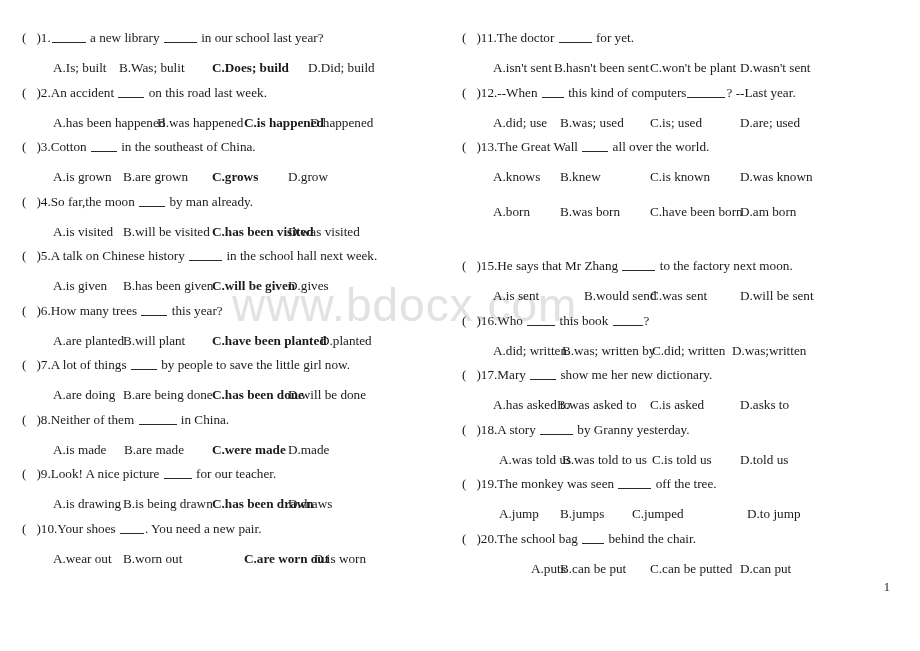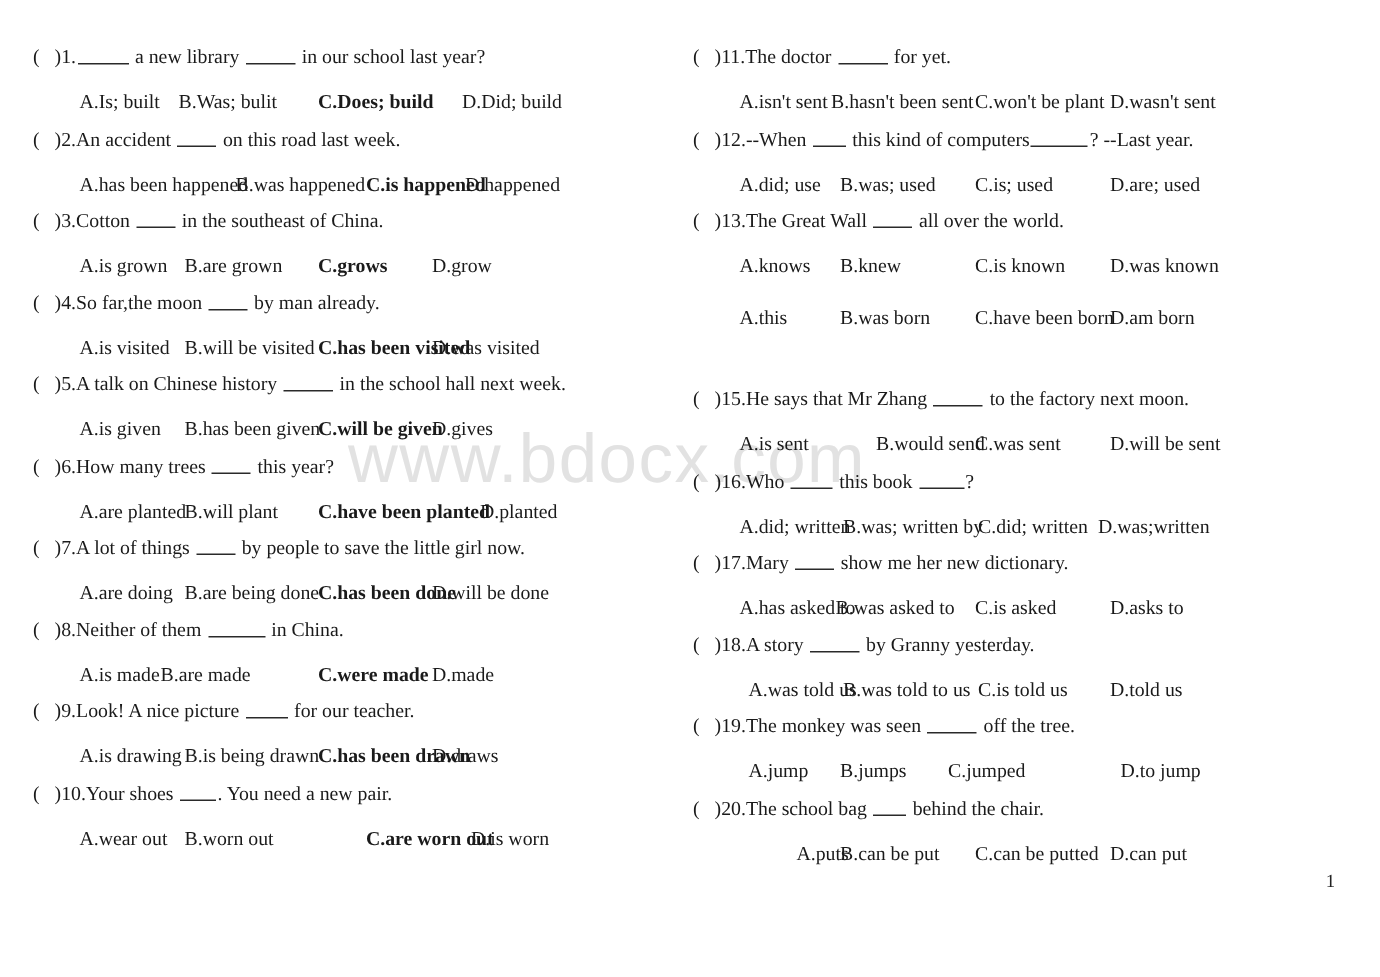--- a/index.html
+++ b/index.html
@@ -174,21 +174,21 @@
           <span class="opt o0" style="left: 31px;">A.are doing</span>
           <span class="opt o1" style="left: 101px;">B.are being done</span>
           <span class="opt o2" style="left: 190px;">C.has been done</span>
           <span class="opt o3" style="left: 266px;">D.will be done</span>
         </div>
       </div>
       <div class="qblock">
         <div class="qline"><span class="paren-open">(</span><span class="paren-gap"></span><span>)</span><span class="qnum">8.</span><span>Neither of them </span><span class="blank" style="width: 38px;"></span><span> in China.</span></div>
         <div class="oline">
           <span class="opt o0" style="left: 31px;">A.is made</span>
-          <span class="opt o1" style="left: 85px;">B.are made</span>
+          <span class="opt o1" style="left: 102px;">B.are made</span>
           <span class="opt o2" style="left: 190px;">C.were made</span>
           <span class="opt o3" style="left: 266px;">D.made</span>
         </div>
       </div>
       <div class="qblock">
         <div class="qline"><span class="paren-open">(</span><span class="paren-gap"></span><span>)</span><span class="qnum">9.</span><span>Look! A nice picture </span><span class="blank" style="width: 28px;"></span><span> for our teacher.</span></div>
         <div class="oline">
           <span class="opt o0" style="left: 31px;">A.is drawing</span>
           <span class="opt o1" style="left: 101px;">B.is being drawn</span>
           <span class="opt o2" style="left: 190px;">C.has been drawn</span>
@@ -228,21 +228,21 @@
         <div class="qline"><span class="paren-open">(</span><span class="paren-gap"></span><span>)</span><span class="qnum">13.</span><span>The Great Wall </span><span class="blank" style="width: 26px;"></span><span> all over the world.</span></div>
         <div class="oline">
           <span class="opt o0" style="left: 31px;">A.knows</span>
           <span class="opt o1" style="left: 98px;">B.knew</span>
           <span class="opt o2" style="left: 188px;">C.is known</span>
           <span class="opt o3" style="left: 278px;">D.was known</span>
         </div>
       </div>
       <div class="qblock">
         <div class="oline">
-          <span class="opt o0" style="left: 31px;">A.this</span>
+          <span class="opt o0" style="left: 31px;">A.born</span>
           <span class="opt o1" style="left: 98px;">B.was born</span>
           <span class="opt o2" style="left: 188px;">C.have been born</span>
           <span class="opt o3" style="left: 278px;">D.am born</span>
         </div>
       </div>
       <div class="qblock">
         <div class="qline"><span class="paren-open">(</span><span class="paren-gap"></span><span>)</span><span class="qnum">15.</span><span>He says that Mr Zhang </span><span class="blank" style="width: 33px;"></span><span> to the factory next moon.</span></div>
         <div class="oline">
           <span class="opt o0" style="left: 31px;">A.is sent</span>
           <span class="opt o1" style="left: 98px; margin-left: 24px;">B.would send</span>

